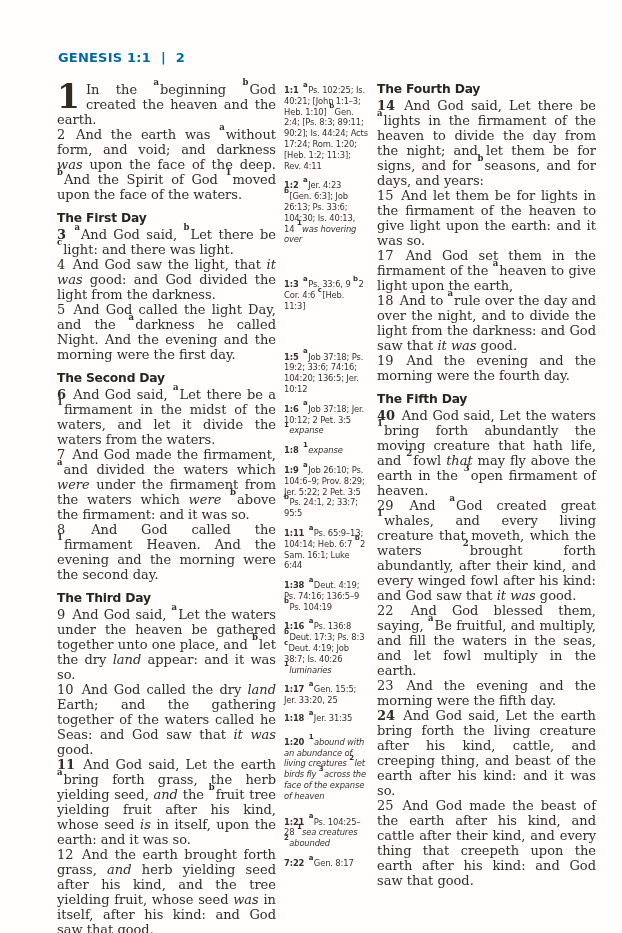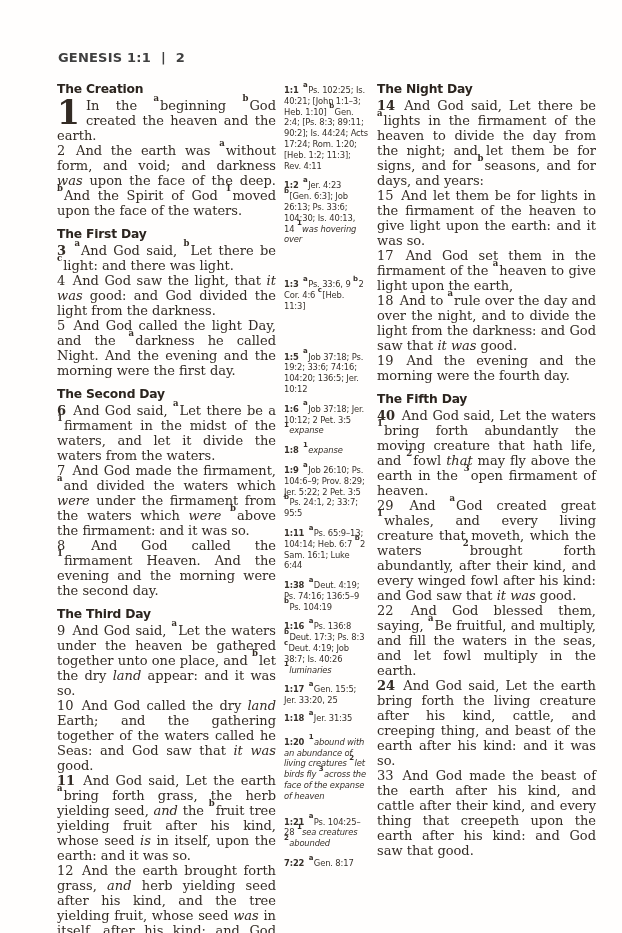--- a/index.html
+++ b/index.html
@@ -7,21 +7,21 @@
     position:relative;
     width:622px;height:933px;
     background:#fffefd;
     overflow:hidden;
     font-family:"DejaVu Serif", serif;
     color:#332b24;
   }
   .page-header{
     position:absolute;left:58px;top:50px;
     font-family:"DejaVu Sans", sans-serif;
-    font-weight:bold;font-size:13px;color:#404040;
+    font-weight:bold;font-size:13px;color:#0369a1;
     letter-spacing:.2px;
   }
   .page-header .sep{margin:0 10px;font-weight:bold;}
   .body-cols{
     position:absolute;left:57px;top:82px;
     display:flex;
   }
   .col-main{width:219px;}
   .col-refs{width:84px;margin:3px 7px 0 8px;}
   .col-right{width:219px;margin-left:2px;}
@@ -72,21 +72,20 @@
 <body>
 
 <div class="page">
 
   <div class="page-header">
     <span>GENESIS 1:1</span><span class="sep">|</span><span>2</span>
   </div>
 
   <div class="body-cols">
     <div class="col-main">
-        <h3 class="sec">The Creation</h3>
         <p class="verse"><span class="dropcap">1</span>In the <sup>a</sup>beginning <sup>b</sup>God created the heaven and the earth.</p>
         <p class="verse"><span class="vnum">2</span> And the earth was <sup>a</sup>without form, and void; and darkness <i>was</i> upon the face of the deep. <sup>b</sup>And the Spirit of God <sup>1</sup>moved upon the face of the waters.</p>
         <h3 class="sec">The First Day</h3>
         <p class="verse"><span class="vnum bold">3</span> <sup>a</sup>And God said, <sup>b</sup>Let there be <sup>c</sup>light: and there was light.</p>
         <p class="verse"><span class="vnum">4</span> And God saw the light, that <i>it was</i> good: and God divided the light from the darkness.</p>
         <p class="verse"><span class="vnum">5</span> And God called the light Day, and the <sup>a</sup>darkness he called Night. And the evening and the morning were the first day.</p>
         <h3 class="sec">The Second Day</h3>
         <p class="verse"><span class="vnum bold">6</span> And God said, <sup>a</sup>Let there be a <sup>1</sup>firmament in the midst of the waters, and let it divide the waters from the waters.</p>
         <p class="verse"><span class="vnum">7</span> And God made the firmament, <sup>a</sup>and divided the waters which <i>were</i> under the firmament from the waters which <i>were</i> <sup>b</sup>above the firmament: and it was so.</p>
         <p class="verse"><span class="vnum">8</span> And God called the <sup>1</sup>firmament Heaven. And the evening and the morning were the second day.</p>
@@ -107,28 +106,29 @@
         <div class="ref"><span class="lbl">1:11</span> <sup>a</sup>Ps. 65:9–13; 104:14; Heb. 6:7 <sup>b</sup>2 Sam. 16:1; Luke 6:44</div>
         <div class="ref"><span class="lbl">1:38</span> <sup>a</sup>Deut. 4:19; Ps. 74:16; 136:5–9 <sup>b</sup>Ps. 104:19</div>
         <div class="ref"><span class="lbl">1:16</span> <sup>a</sup>Ps. 136:8 <sup>b</sup>Deut. 17:3; Ps. 8:3 <sup>c</sup>Deut. 4:19; Job 38:7; Is. 40:26 <sup>1</sup><i>luminaries</i></div>
         <div class="ref"><span class="lbl">1:17</span> <sup>a</sup>Gen. 15:5; Jer. 33:20, 25</div>
         <div class="ref"><span class="lbl">1:18</span> <sup>a</sup>Jer. 31:35</div>
         <div class="ref"><span class="lbl">1:20</span> <sup>1</sup><i>abound with an abundance of living creatures</i> <sup>2</sup><i>let birds fly</i> <sup>3</sup><i>across the face of the expanse of heaven</i></div>
         <div class="ref"><span class="lbl">1:21</span> <sup>a</sup>Ps. 104:25–28 <sup>1</sup><i>sea creatures</i> <sup>2</sup><i>abounded</i></div>
         <div class="ref"><span class="lbl">7:22</span> <sup>a</sup>Gen. 8:17</div>
       </div>
     <div class="col-main col-right">
-        <h3 class="sec">The Night Day</h3>
+        <h3 class="sec">The Fourth Day</h3>
         <p class="verse"><span class="vnum bold">14</span> And God said, Let there be <sup>a</sup>lights in the firmament of the heaven to divide the day from the night; and let them be for signs, and for <sup>b</sup>seasons, and for days, and years:</p>
         <p class="verse"><span class="vnum">15</span> And let them be for lights in the firmament of the heaven to give light upon the earth: and it was so.</p>
         <p class="verse"><span class="vnum">17</span> And God set them in the firmament of the <sup>a</sup>heaven to give light upon the earth,</p>
         <p class="verse"><span class="vnum">18</span> And to <sup>a</sup>rule over the day and over the night, and to divide the light from the darkness: and God saw that <i>it was</i> good.</p>
         <p class="verse"><span class="vnum">19</span> And the evening and the morning were the fourth day.</p>
         <h3 class="sec">The Fifth Day</h3>
         <p class="verse"><span class="vnum bold">40</span> And God said, Let the waters <sup>1</sup>bring forth abundantly the moving creature that hath life, and <sup>2</sup>fowl <i>that</i> may fly above the earth in the <sup>3</sup>open firmament of heaven.</p>
         <p class="verse"><span class="vnum">29</span> And <sup>a</sup>God created great <sup>1</sup>whales, and every living creature that moveth, which the waters <sup>2</sup>brought forth abundantly, after their kind, and every winged fowl after his kind: and God saw that <i>it was</i> good.</p>
         <p class="verse"><span class="vnum">22</span> And God blessed them, saying, <sup>a</sup>Be fruitful, and multiply, and fill the waters in the seas, and let fowl multiply in the earth.</p>
+        <p class="verse"><span class="vnum">23</span> And the evening and the morning were the fifth day.</p>
         <p class="verse"><span class="vnum bold">24</span> And God said, Let the earth bring forth the living creature after his kind, cattle, and creeping thing, and beast of the earth after his kind: and it was so.</p>
-        <p class="verse"><span class="vnum">33</span> And God made the beast of the earth after his kind, and cattle after their kind, and every thing that creepeth upon the earth after his kind: and God saw that  good.</p>
+        <p class="verse"><span class="vnum">25</span> And God made the beast of the earth after his kind, and cattle after their kind, and every thing that creepeth upon the earth after his kind: and God saw that  good.</p>
       </div>
   </div>
 
 </div>
 
 </body></html>

